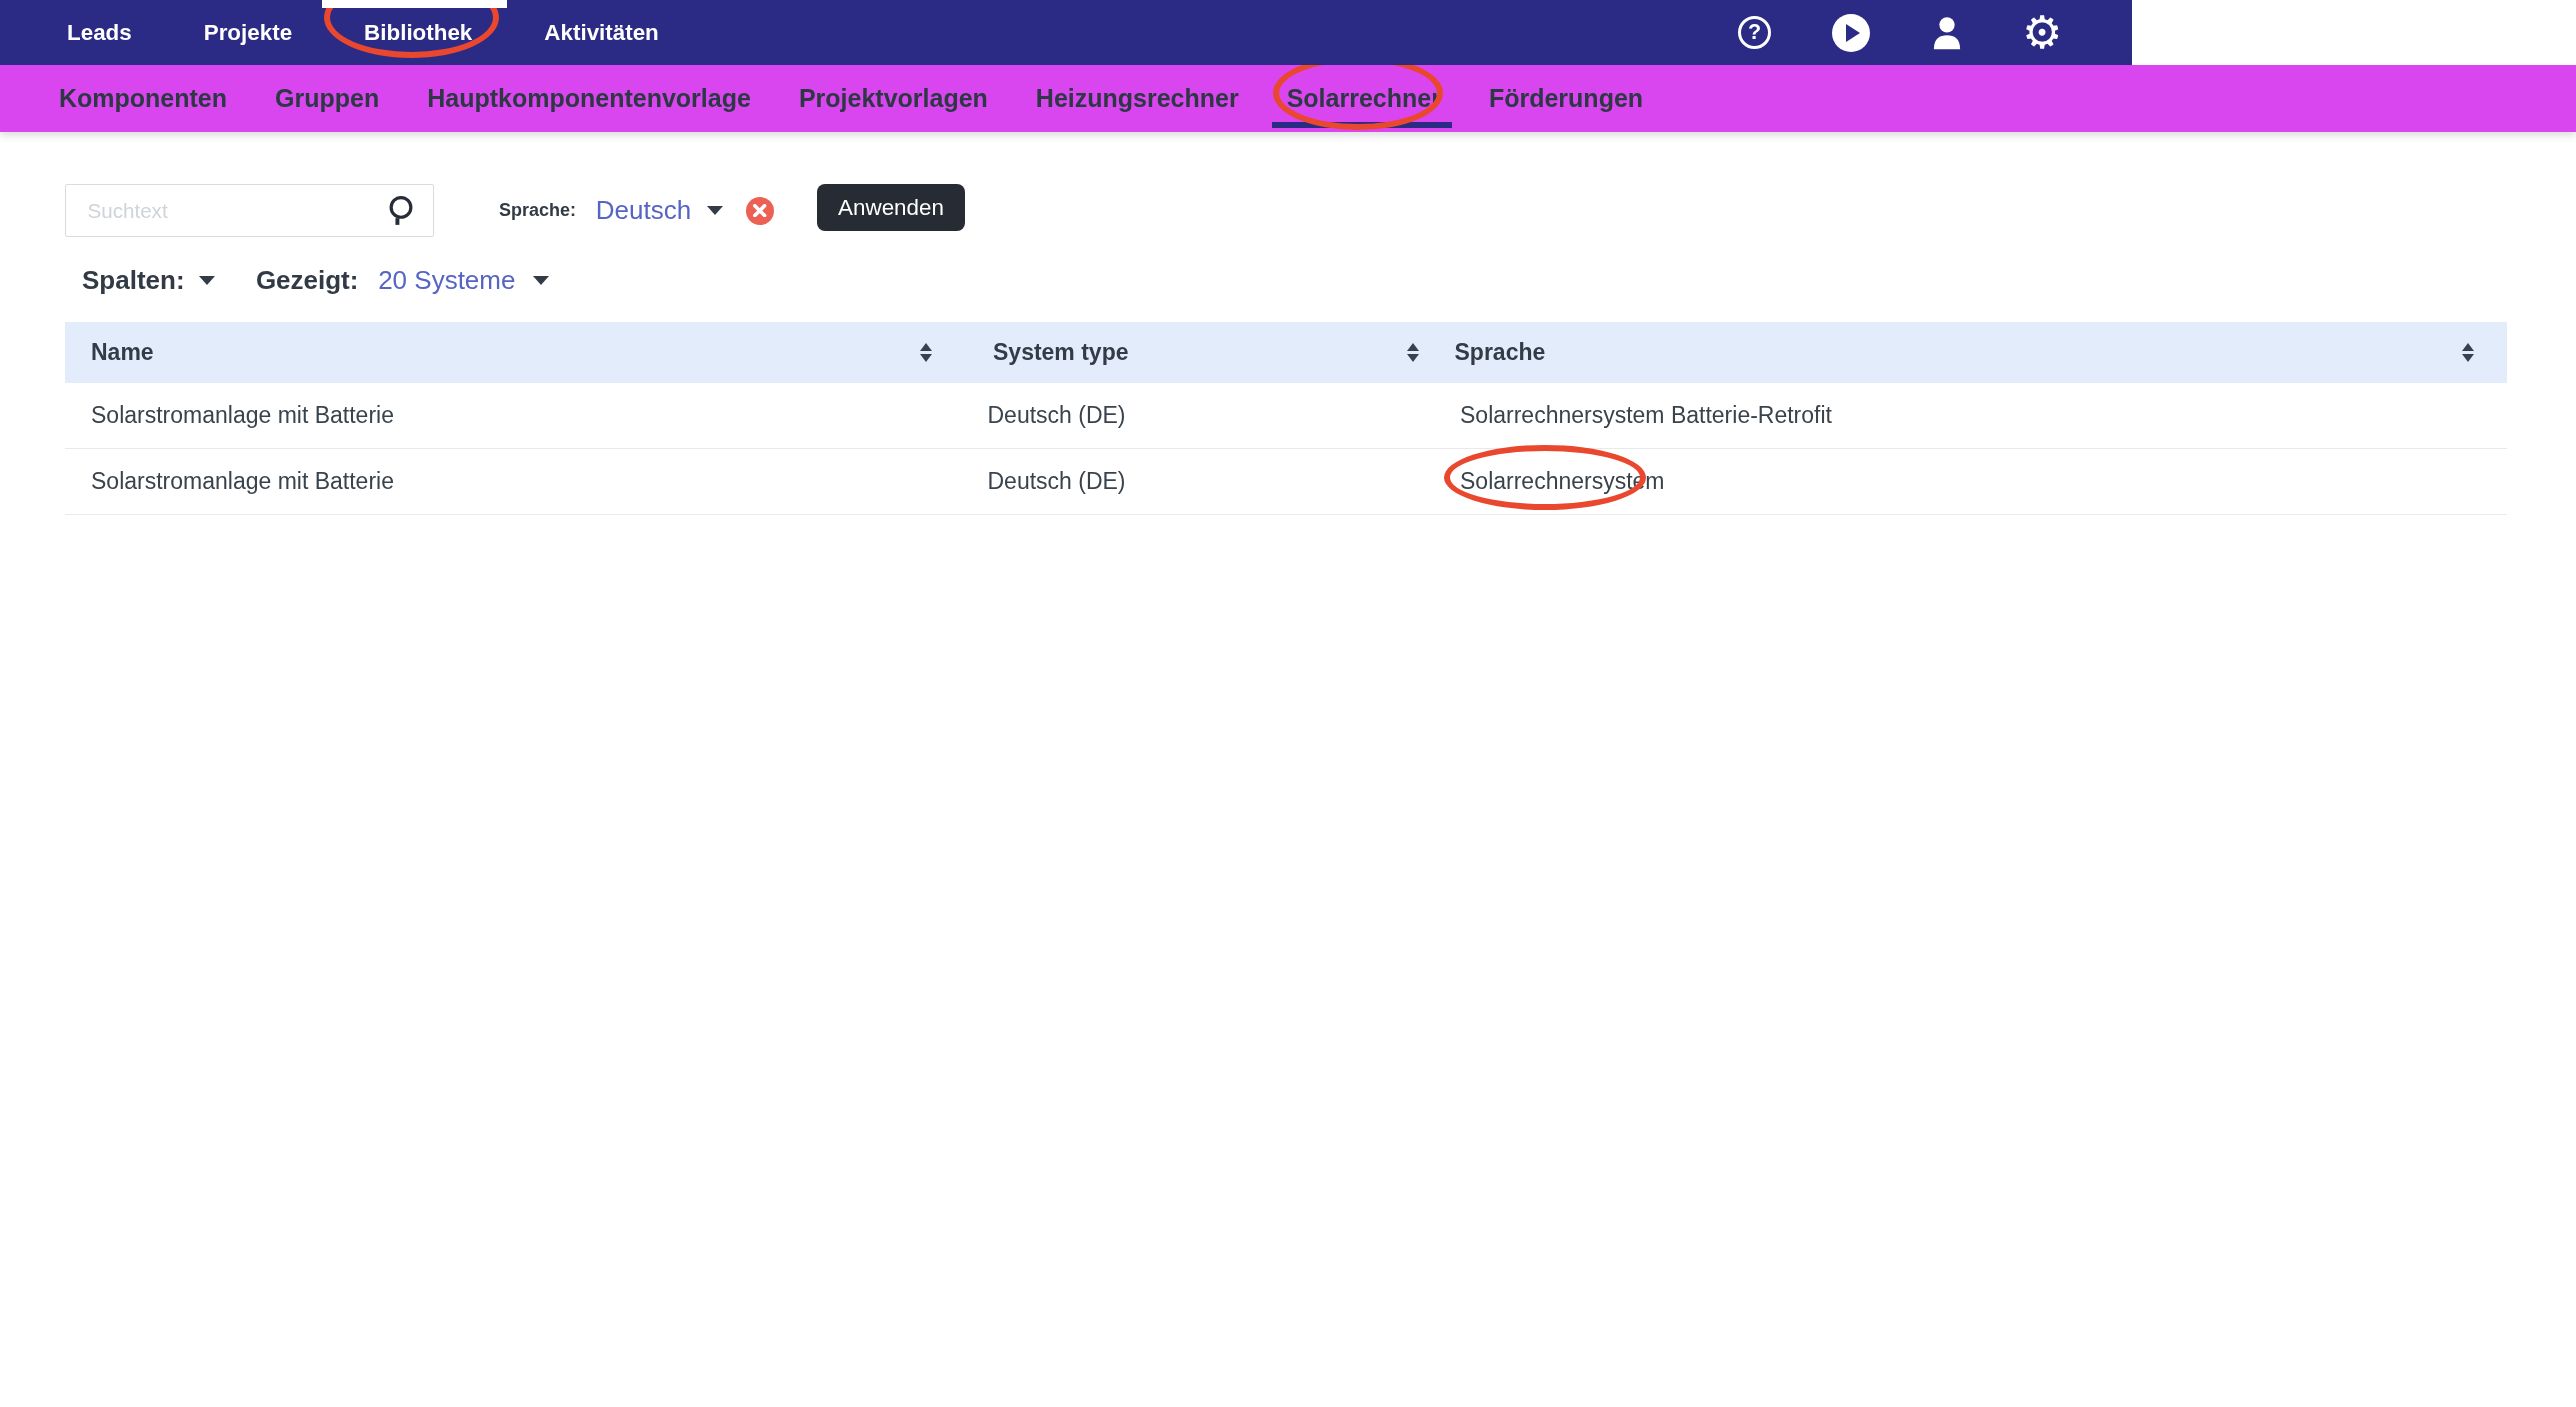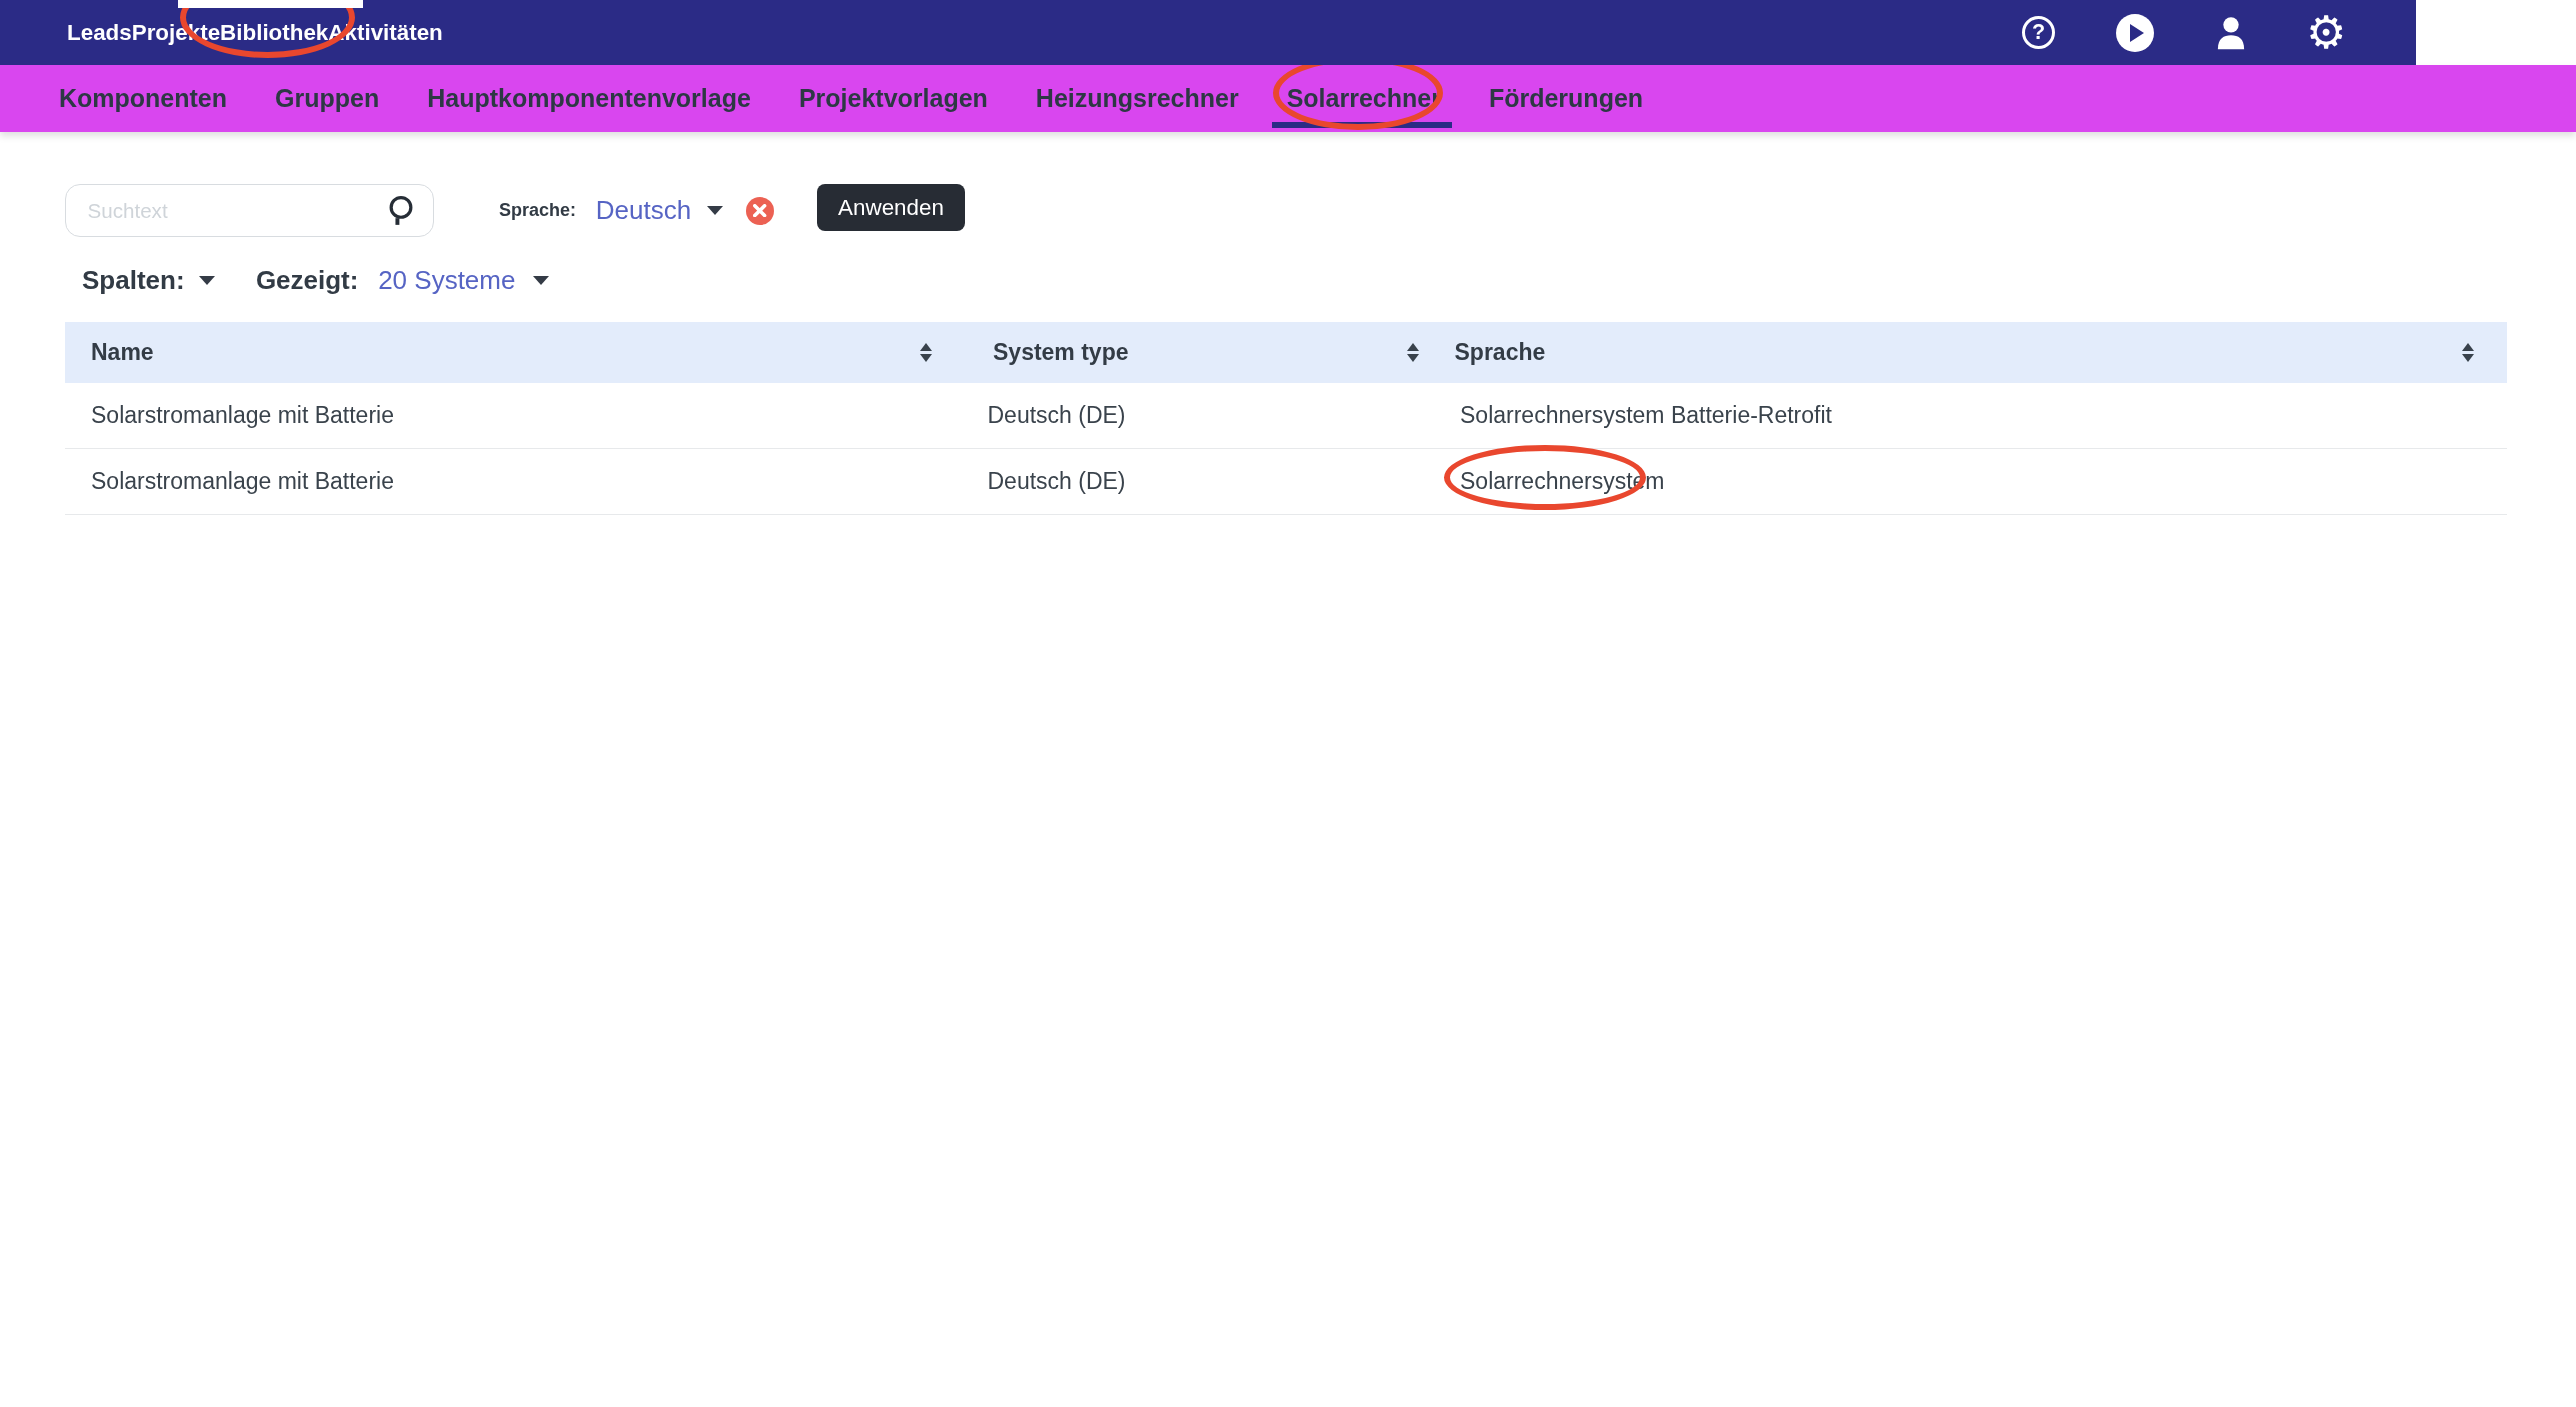--- a/index.html
+++ b/index.html
@@ -17,24 +17,24 @@
   html,body{margin:0;padding:0;}
   body{
     width:2576px;height:1408px;position:relative;overflow:hidden;
     background:#ffffff;
     font-family:"Liberation Sans","DejaVu Sans",sans-serif;
     color:var(--body_text);
   }
 
   
   .navbar{
-    position:absolute;left:0;top:0;width:2416px;height:65px;
+    position:absolute;left:0;top:0;width:2132px;height:65px;
     background:var(--nav_bg);
     display:flex;align-items:center;
-    padding-left:67px;
+    padding-left:67px;gap:72px;
     z-index:30;
   }
   .nav-item{
     position:relative;height:100%;display:flex;align-items:center;
     color:#ffffff;font-size:22.4px;font-weight:bold;white-space:nowrap;
     cursor:pointer;
   }
   .nav-icons{
     position:absolute;top:0;right:70px;height:65px;
     display:flex;align-items:center;gap:57px;z-index:31;
@@ -80,21 +80,21 @@
   }
   .tab-underline{
     position:absolute;left:-14.3px;right:-10.7px;bottom:3.6px;height:6.3px;
     background:var(--nav_bg);
   }
   .el-solarrechner{left:50%;margin-left:-91px;top:-9px;width:170px;height:74px;z-index:25;}
 
   
   .search-wrap{position:absolute;left:65px;top:184px;width:369px;height:53px;}
   .search-input{
-    width:100%;height:100%;border:1.8px solid #d8dce0;border-radius:15px;
+    width:100%;height:100%;border:1.8px solid #d8dce0;border-radius:2px;
     padding:0 54px 0 21.5px;font-size:20.6px;color:#3a434c;outline:none;
     font-family:"Liberation Sans","DejaVu Sans",sans-serif;
   }
   .search-input::placeholder{color:#cfd4d9;}
   .search-icon{position:absolute;right:16px;top:9.8px;cursor:pointer;}
 
   .lang-group{position:absolute;left:499px;top:184px;height:53px;display:flex;align-items:center;}
   .lang-label{font-size:18px;font-weight:bold;color:#323b45;}
   .lang-value{font-size:26px;color:var(--link);margin-left:19.7px;cursor:pointer;}
   .caret{

